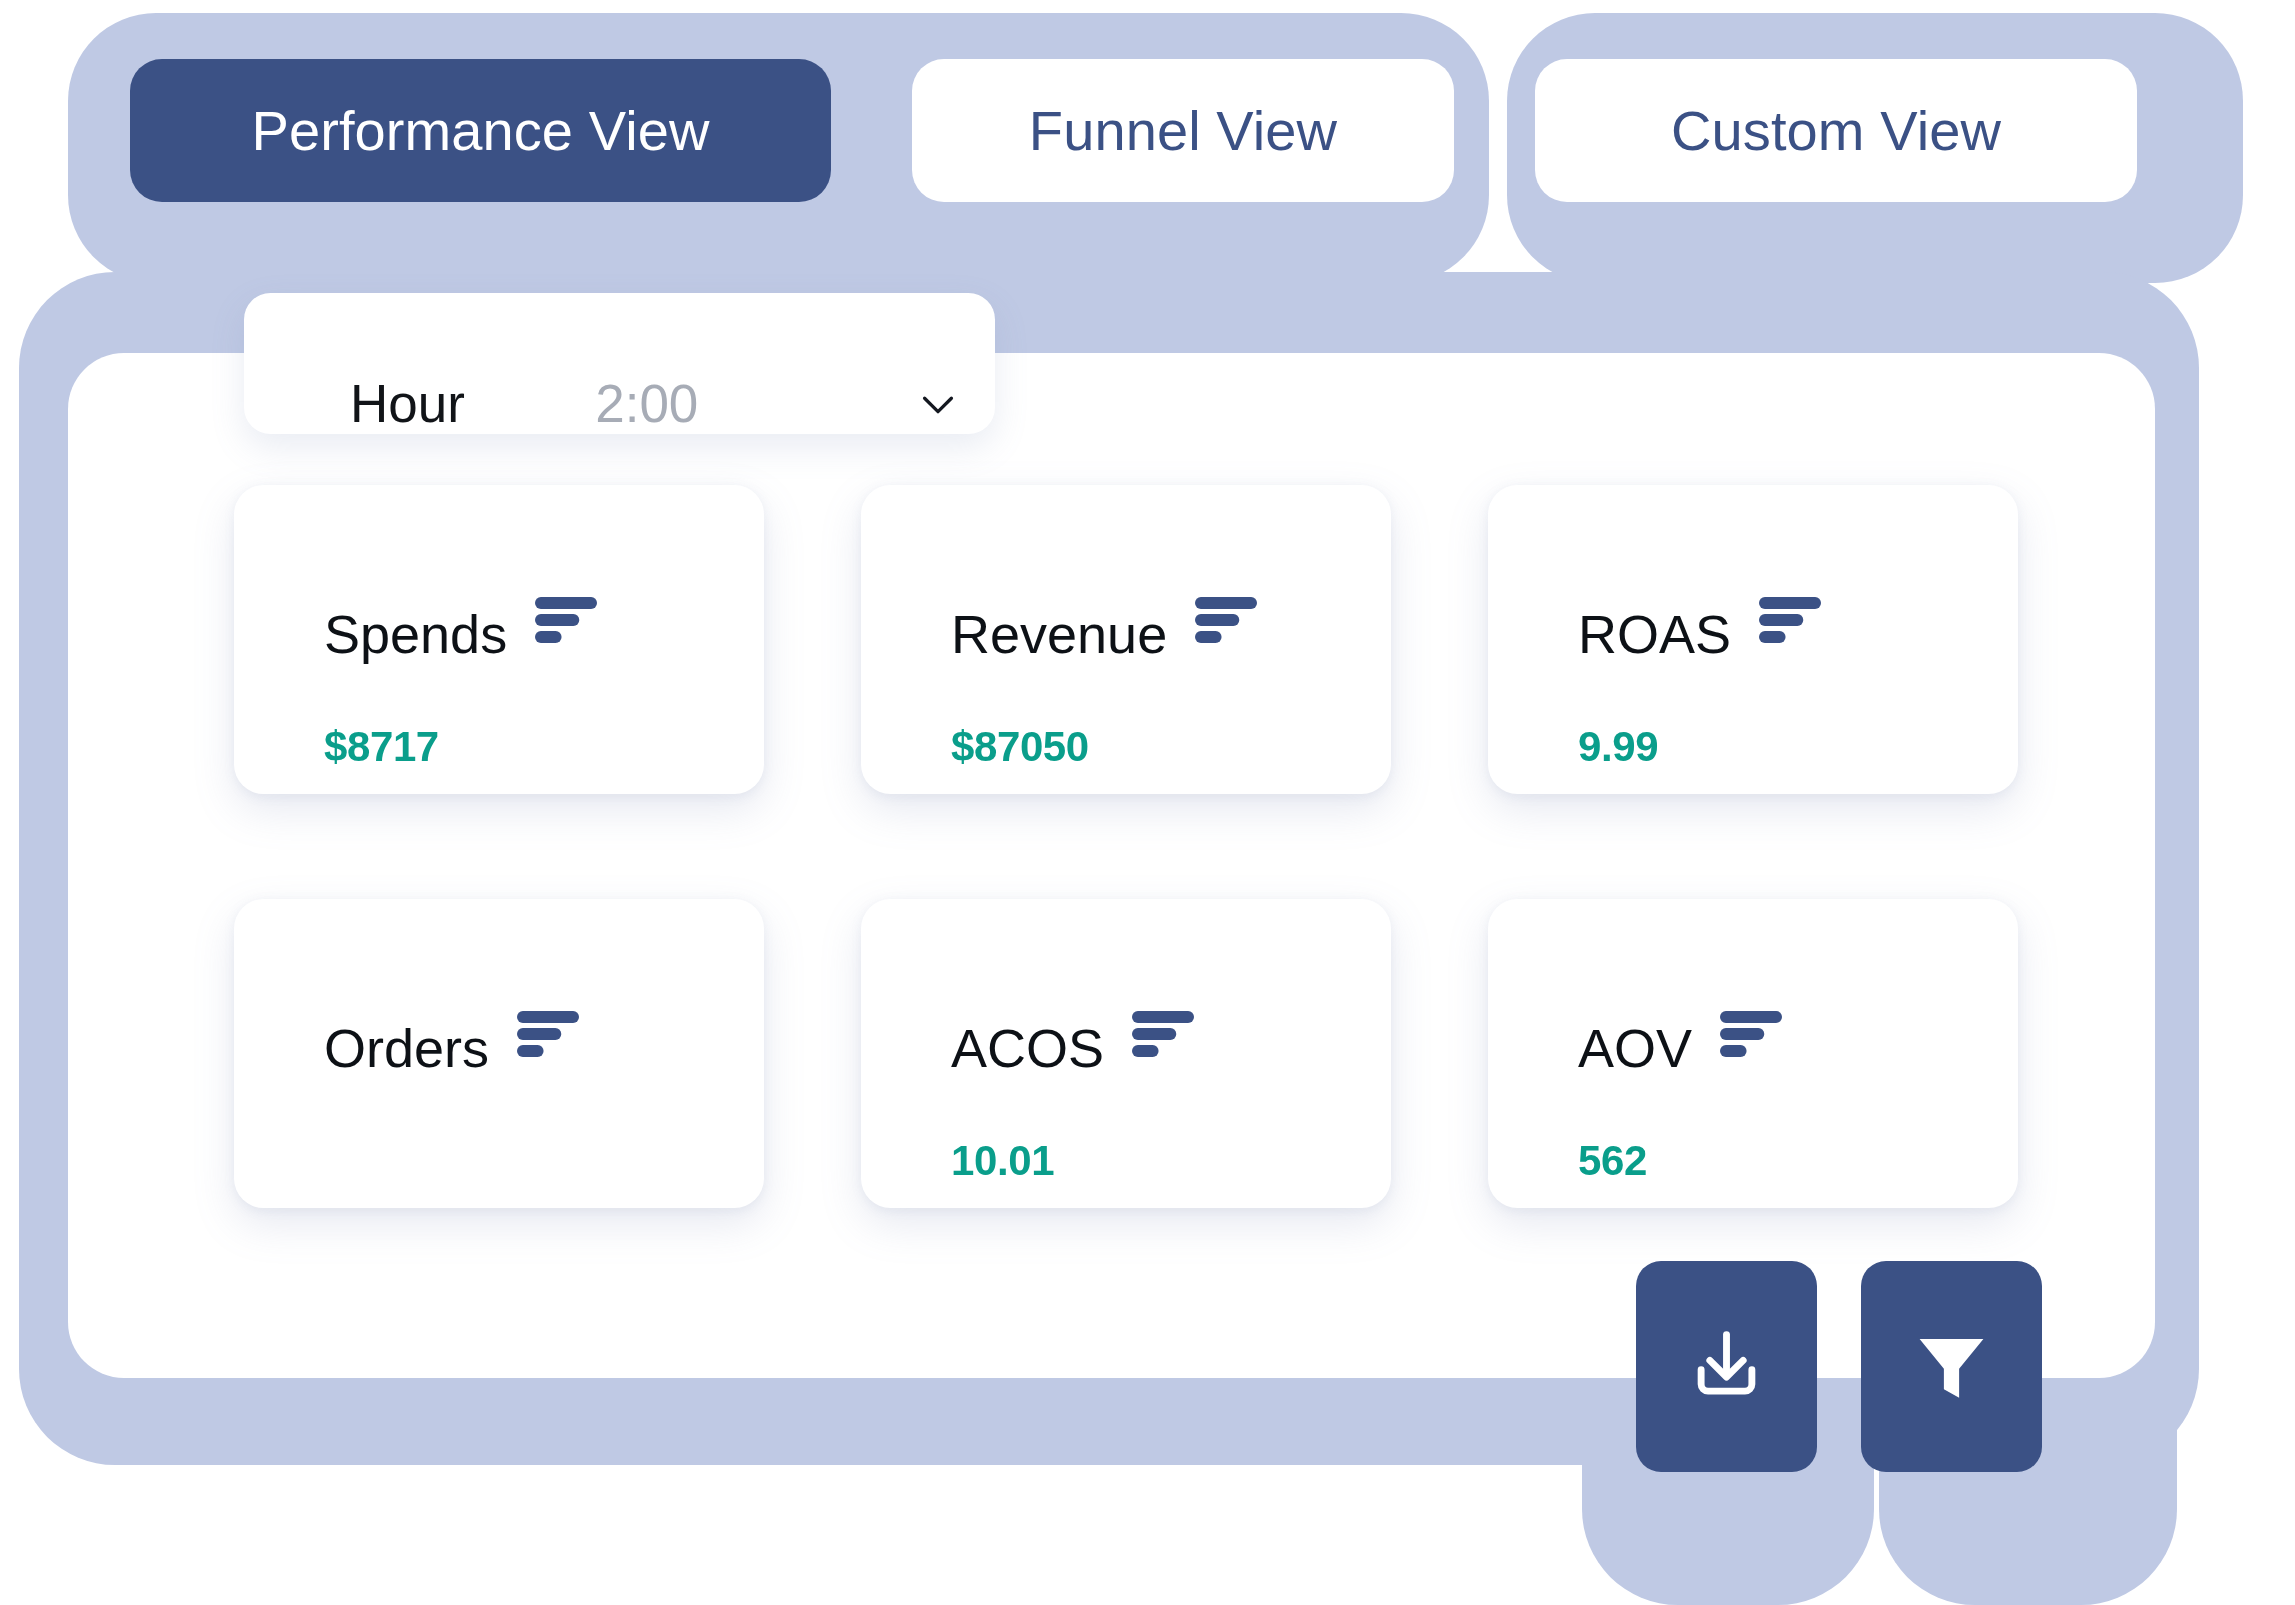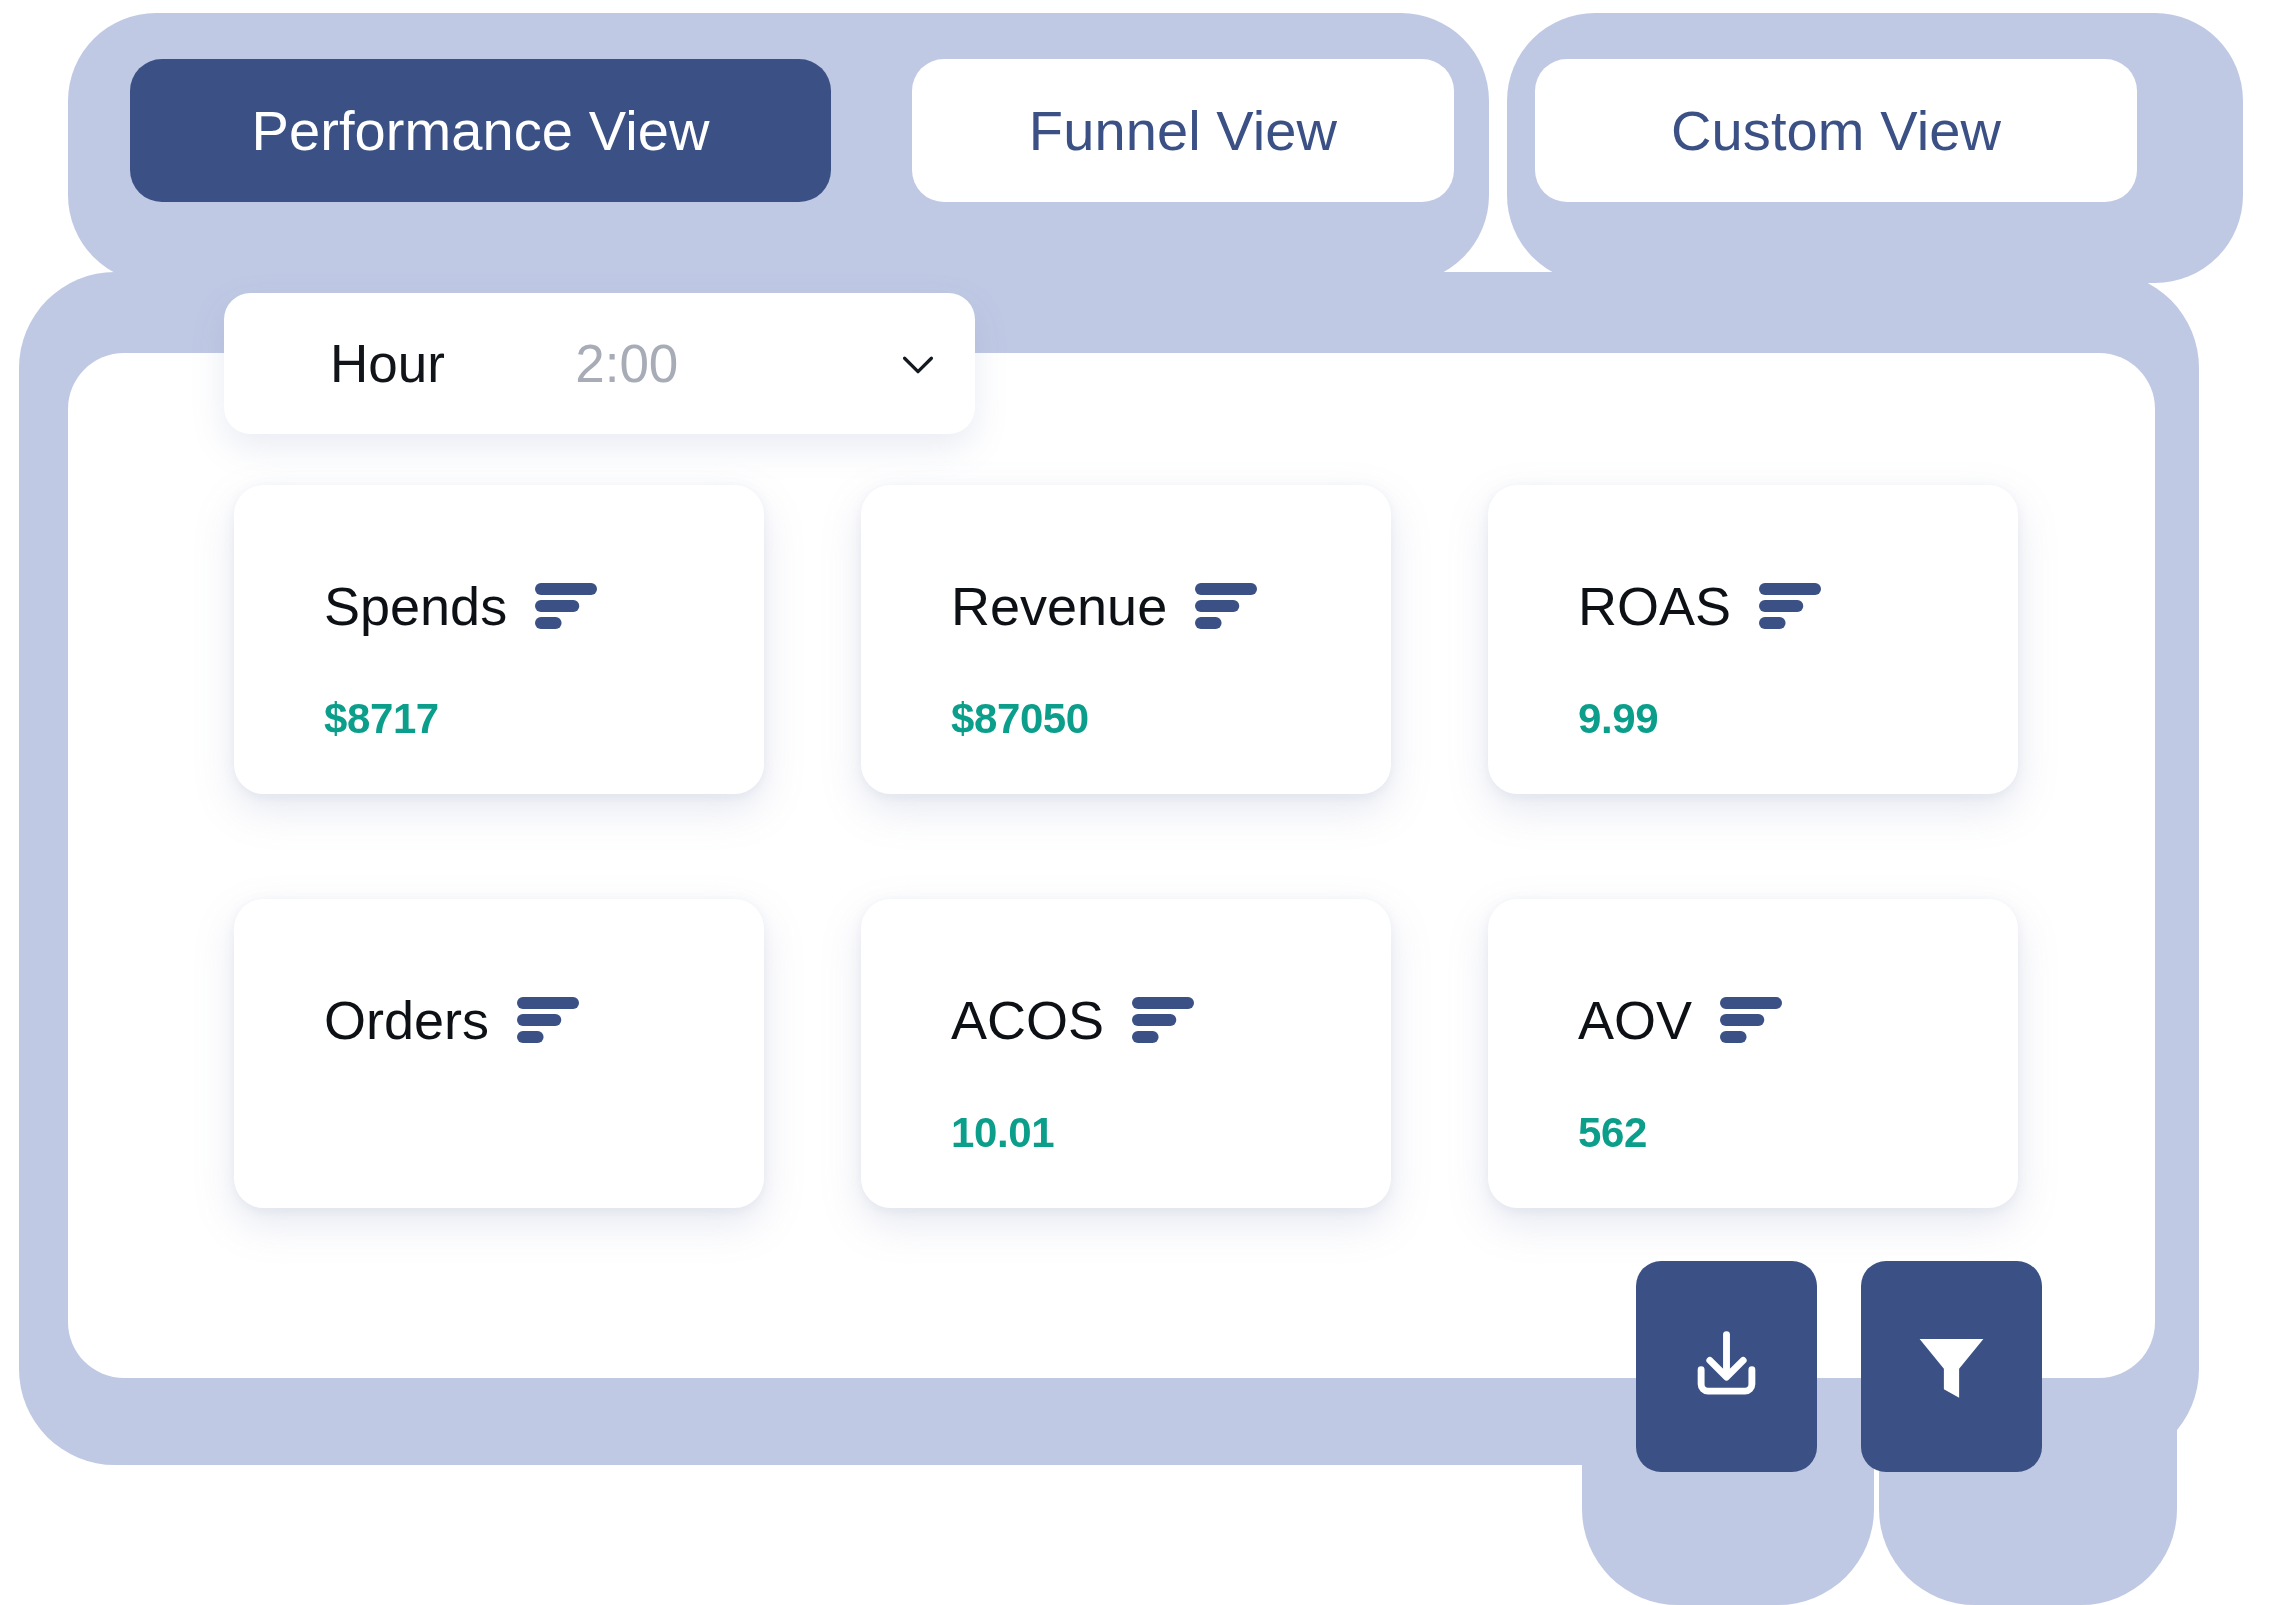--- a/index.html
+++ b/index.html
@@ -113,28 +113,28 @@
     width: 2087px;
     height: 1025px;
     background: #ffffff;
     border-radius: 56px;
     z-index: 4;
   }
 
   
   .hour-select {
     position: absolute;
-    left: 224px;
+    left: 244px;
     top: 293px;
     width: 751px;
     height: 141px;
     background: #ffffff;
     border-radius: 26.5px;
     display: flex;
-    align-items: center;
+    align-items: flex-end;
     z-index: 8;
     box-shadow: 0 13.3px 34px rgba(120,135,180,0.16);
   }
   .hour-label {
     flex: 0 0 327px;
     display: flex;
     align-items: center;
     justify-content: center;
     font-size: 53px;
     color: #111418;
@@ -189,20 +189,21 @@
   .card-head {
     display: flex;
     align-items: center;
     gap: 28px;
   }
   .card-title {
     font-size: 54px;
     color: #0d1116;
     line-height: 1;
     white-space: nowrap;
+    margin-top: 28px;
   }
   .bars {
     display: block;
     width: 62px;
     height: 46px;
     flex: 0 0 62px;
   }
   .card-value {
     margin-top: 65px;
     font-size: 42px;

